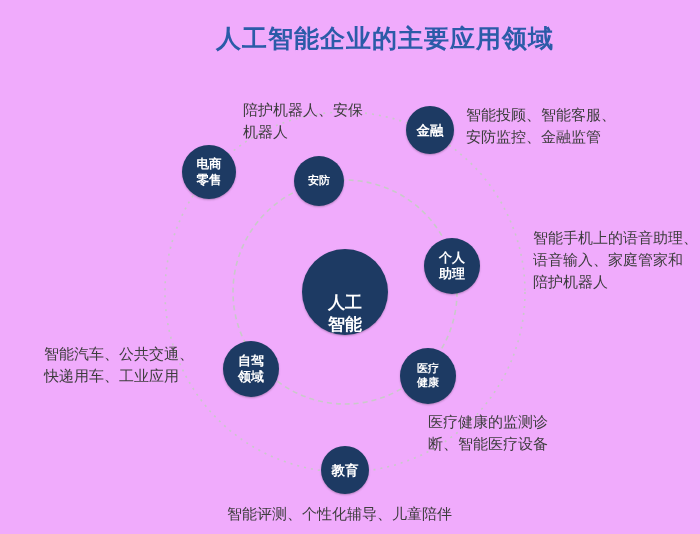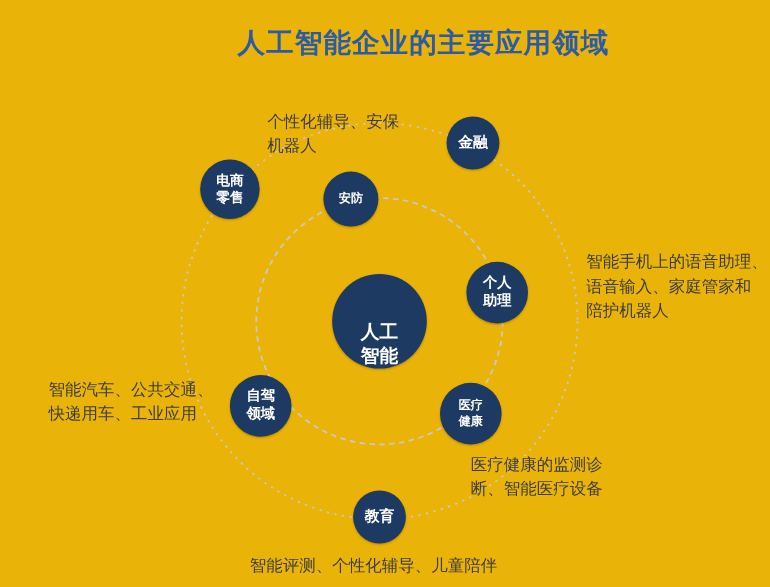--- a/index.html
+++ b/index.html
@@ -4,21 +4,21 @@
 <style>
   html,body{margin:0;padding:0;}
   body{
     font-family:"DejaVu Sans","Liberation Sans",sans-serif;
     background:#ffffff;
   }
   .canvas{
     position:relative;
     width:700px;
     height:534px;
-    background:#eab308;
+    background:#f0abfc;
     overflow:hidden;
   }
   .title{
     position:absolute;
     left:0; right:0;
     top:22px;
     text-align:center;
     padding-left:70px;
     font-size:25px;
     font-weight:bold;
@@ -54,21 +54,21 @@
   .node-finance{ left:406px; top:106px; width:48px; height:48px;}
   .node-finance .node-label{ font-size:13.5px;}
   .node-security{ left:294px; top:156px; width:50px; height:50px;}
   .node-security .node-label{ font-size:11px;}
   .node-ecommerce{ left:182px; top:145px; width:54px; height:54px;}
   .node-ecommerce .node-label{ font-size:12.5px;}
   .node-assistant{ left:424px; top:238px; width:56px; height:56px;}
   .node-assistant .node-label{ font-size:13px;text-align:right;}
   .node-medical{ left:400px; top:348px; width:56px; height:56px;}
   .node-medical .node-label{ font-size:11px;}
-  .node-driving{ left:209px; top:341px; width:56px; height:56px;}
+  .node-driving{ left:223px; top:341px; width:56px; height:56px;}
   .node-driving .node-label{ font-size:13px;}
   .node-education{ left:321px; top:446px; width:48px; height:48px;}
   .node-education .node-label{ font-size:13.5px;text-align:right;}
   .annotation{
     position:absolute;
     font-size:15px;
     color:#3d3d3d;
     line-height:1.45;
     white-space:pre-line;
   }
@@ -122,22 +122,24 @@
 
   <div class="node node-driving">
     <span class="node-label">自驾
 领域</span>
   </div>
 
   <div class="node node-education">
     <span class="node-label">教育</span>
   </div>
 
-  <div class="annotation ann-security">个性化辅导、安保
+  <div class="annotation ann-security">陪护机器人、安保
 机器人</div>
+  <div class="annotation ann-finance">智能投顾、智能客服、
+安防监控、金融监管</div>
   <div class="annotation ann-assistant">智能手机上的语音助理、
 语音输入、家庭管家和
 陪护机器人</div>
   <div class="annotation ann-driving">智能汽车、公共交通、
 快递用车、工业应用</div>
   <div class="annotation ann-medical">医疗健康的监测诊
 断、智能医疗设备</div>
   <div class="annotation ann-education">智能评测、个性化辅导、儿童陪伴</div>
 
 </div>

